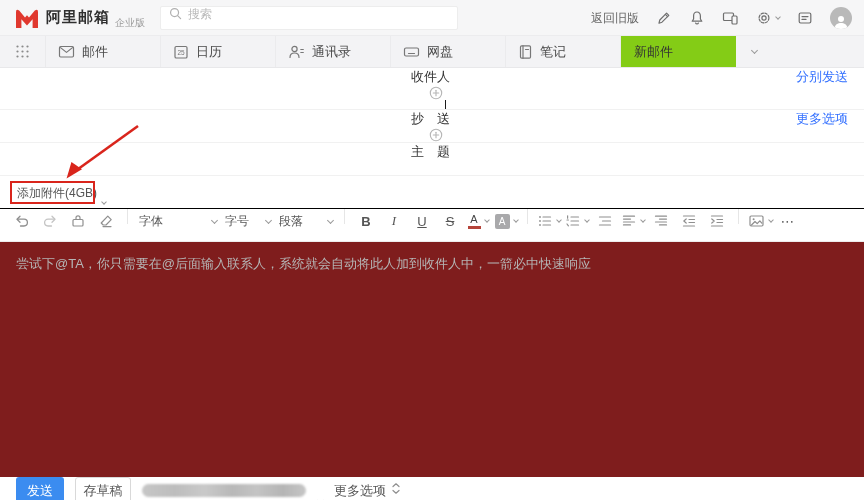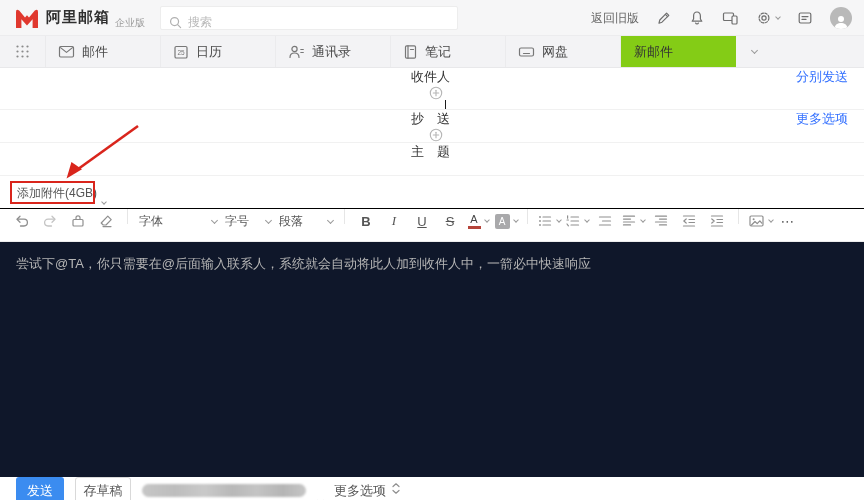--- a/index.html
+++ b/index.html
@@ -6,21 +6,21 @@
   html,body { width:864px; height:500px; }
   body { font-family:"Liberation Sans","DejaVu Sans",sans-serif; background:#fff; }
   .page { position:relative; width:864px; height:500px; overflow:hidden; background:#fff; }
 
   
   .header { height:36px; background:#f6f6f7; border-bottom:1px solid #ececee; display:flex; align-items:center; position:relative; }
   .logo { display:flex; align-items:center; margin-left:14px; }
   .logo svg { display:block; }
   .brand { font-size:15px; font-weight:bold; color:#2f2f2f; margin-left:6px; letter-spacing:1px; }
   .brand-badge { font-size:10px; color:#9a9a9a; margin-left:5px; margin-top:11px; }
-  .search { position:absolute; left:160px; top:6px; width:298px; height:24px; background:#fff; border:1px solid #ededed; border-radius:2px; display:flex; align-items:flex-end; padding:0 8px; }
+  .search { position:absolute; left:160px; top:6px; width:298px; height:24px; background:#fff; border:1px solid #ededed; border-radius:2px; display:flex; align-items:flex-start; padding:0 8px; }
   .search input { border:none; outline:none; background:transparent; font-size:12px; color:#666; margin-left:6px; width:240px; font-family:inherit; }
   .search input::placeholder { color:#b9b9b9; }
   .header-right { position:absolute; right:12px; top:0; height:36px; display:flex; align-items:center; }
   .hr-item { display:flex; align-items:center; margin-left:17px; }
   .back-old { font-size:12px; color:#666; }
   .avatar { width:22px; height:22px; border-radius:50%; background:#b9b9b9; overflow:hidden; display:flex; align-items:flex-end; justify-content:center; }
 
   
   .nav { height:32px; background:#f3f3f5; border-bottom:1px solid #e8e8ea; display:flex; align-items:stretch; }
   .apps-btn { width:46px; display:flex; align-items:center; justify-content:center; border-right:1px solid #eaeaec; }
@@ -57,21 +57,21 @@
   .fc-stack .ltr { font-size:11px; color:#444; }
   .fc-bar { width:13px; height:3px; background:#b5443a; margin-top:1px; }
   .bg-box { width:15px; height:15px; background:#a9a9ab; border-radius:2px; color:#fff; font-size:10px; display:flex; align-items:center; justify-content:center; }
   .more-dots { font-size:14px; color:#666; letter-spacing:1px; }
 
   
   .cv { display:inline-block; width:5px; height:5px; border:solid #9a9a9a; border-width:0 1px 1px 0; transform:rotate(45deg); margin:-2px 0 0 4px; }
   .cv-sm { width:4px; height:4px; }
 
   
-  .mail-body { height:235px; padding:13px 16px; background:#0f172a; }
+  .mail-body { height:235px; padding:13px 16px; background:#7f1d1d; }
   .placeholder { font-size:13px; color:#b5b5b5; }
 
   
   .footer { position:absolute; left:0; top:477px; width:864px; height:23px; }
   .send-btn { position:absolute; left:16px; top:0; width:48px; height:28px; background:#3b8cf0; border:none; border-radius:3px; color:#fff; font-size:13px; display:flex; align-items:center; justify-content:center; cursor:pointer; font-family:inherit; }
   .draft-btn { position:absolute; left:75px; top:0; width:56px; height:28px; background:#fff; border:1px solid #d9d9d9; border-radius:3px; color:#555; font-size:13px; display:flex; align-items:center; justify-content:center; cursor:pointer; font-family:inherit; }
   .redacted { position:absolute; left:142px; top:7px; width:164px; height:13px; border-radius:7px; background:linear-gradient(90deg,#c6c6c6 0%,#bdbdbd 20%,#c9c9c9 38%,#b8b8b8 55%,#c4c4c4 70%,#b5b5b5 86%,#c6c6c6 100%); filter:blur(1px); }
   .sender-chev { position:absolute; left:314px; top:12px; }
   .more-options { position:absolute; left:334px; top:5px; font-size:13px; color:#555; display:flex; align-items:flex-start; cursor:pointer; }
   .sort-icon { margin-left:5px; display:flex; }
@@ -178,34 +178,34 @@
       <svg class="ic" width="17" height="15" viewBox="0 0 17 15" fill="none" stroke="#777" stroke-width="1.2" stroke-linecap="round" stroke-linejoin="round">
         <circle cx="6.5" cy="5" r="2.6"></circle>
           <path d="M2 13.5 C2 10.5 4.2 9 6.5 9 C8.8 9 11 10.5 11 13.5"></path>
         <line x1="12.8" y1="5.5" x2="15.3" y2="5.5"></line>
           <line x1="12.8" y1="8.5" x2="15.3" y2="8.5"></line>
       </svg>
       <span>通讯录</span>
     </div>
 
     <div class="nav-tab">
+      <svg class="ic" width="17" height="15" viewBox="0 0 17 15" fill="none" stroke="#777" stroke-width="1.2" stroke-linecap="round" stroke-linejoin="round">
+        <rect x="1.5" y="4" width="14" height="8" rx="1.5"></rect>
+          <line x1="5.5" y1="9.5" x2="11.5" y2="9.5"></line>
+      </svg>
+      <span>网盘</span>
+    </div>
+
+    <div class="nav-tab">
       <svg class="ic" width="15" height="16" viewBox="0 0 15 16" fill="none" stroke="#777" stroke-width="1.2" stroke-linecap="round" stroke-linejoin="round">
         <rect x="2.5" y="1.8" width="10" height="12.4" rx="1.2"></rect>
           <line x1="5" y1="1.8" x2="5" y2="14.2"></line>
           <line x1="7.5" y1="5.5" x2="10.5" y2="5.5"></line>
       </svg>
       <span>笔记</span>
-    </div>
-
-    <div class="nav-tab">
-      <svg class="ic" width="17" height="15" viewBox="0 0 17 15" fill="none" stroke="#777" stroke-width="1.2" stroke-linecap="round" stroke-linejoin="round">
-        <rect x="1.5" y="4" width="14" height="8" rx="1.5"></rect>
-          <line x1="5.5" y1="9.5" x2="11.5" y2="9.5"></line>
-      </svg>
-      <span>网盘</span>
     </div>
 
     <div class="compose-tab">
       <span>新邮件</span>
     </div>
     <div class="tab-chev">
         <i class="cv"></i>
       </div>
   </div>
 

